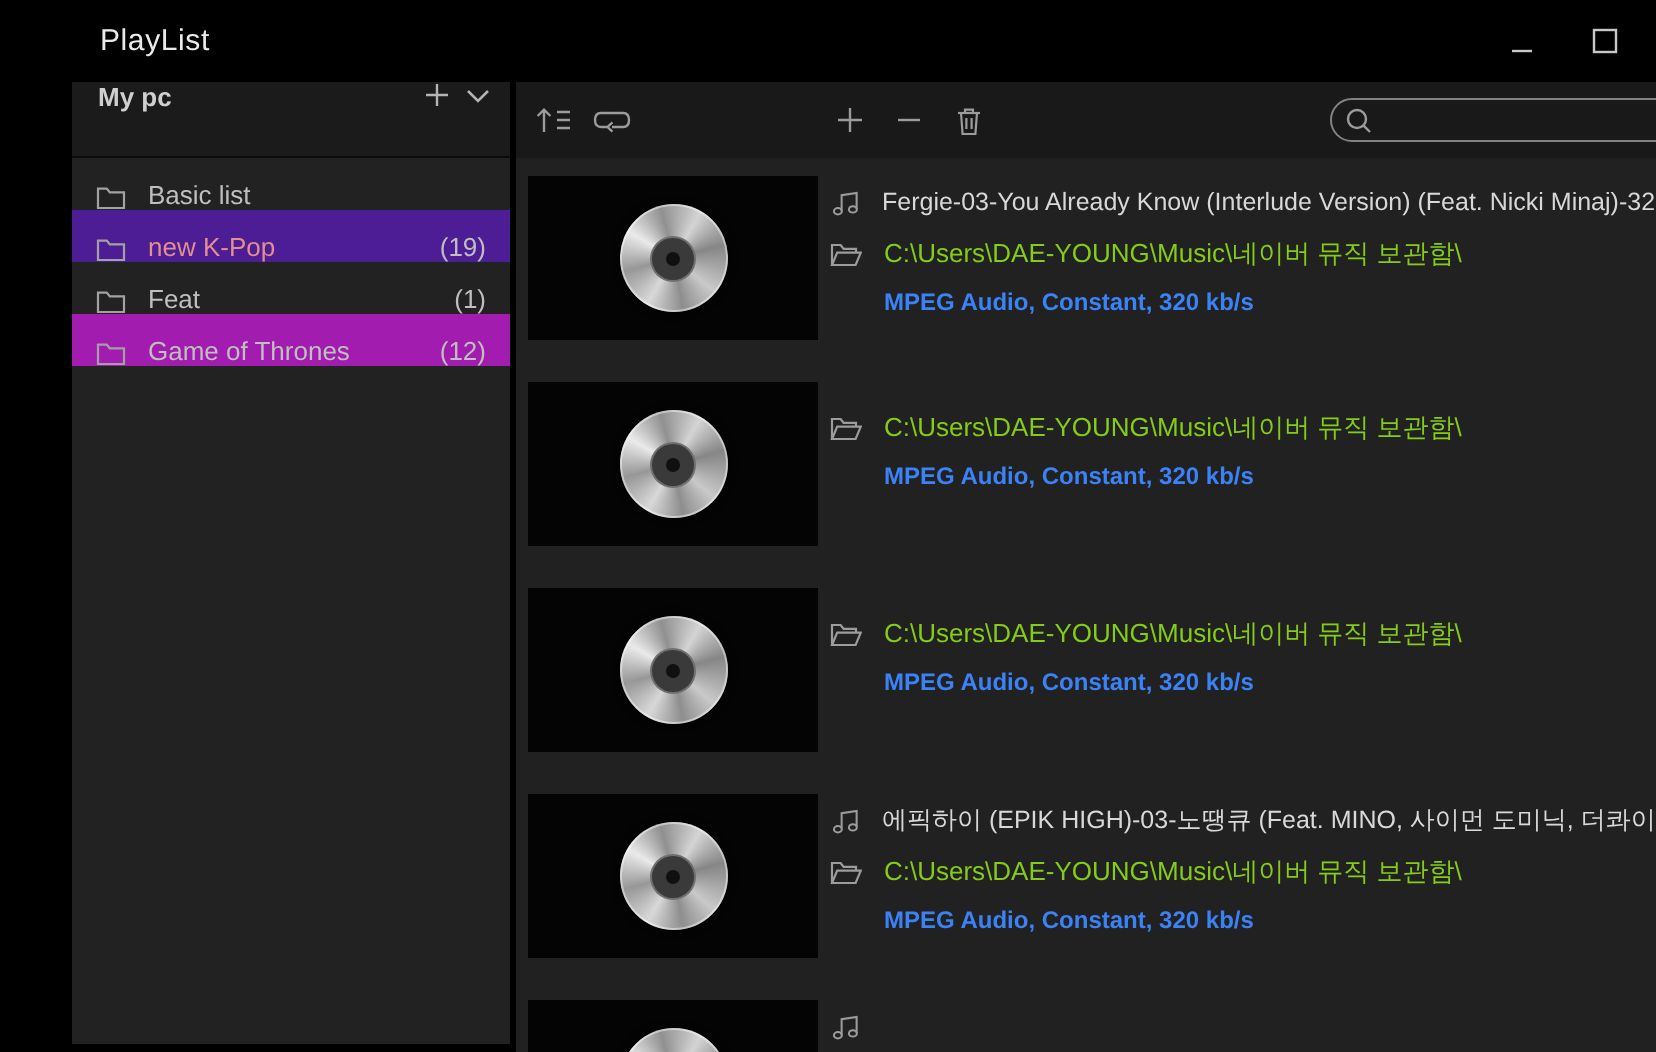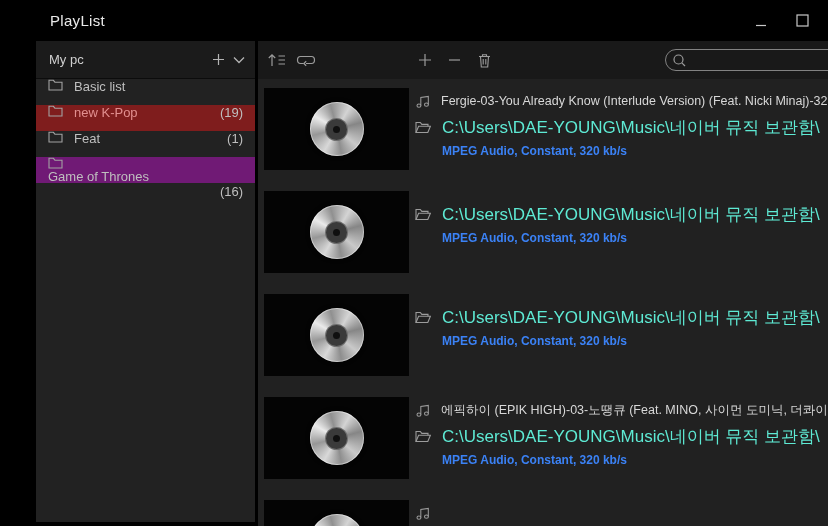--- a/index.html
+++ b/index.html
@@ -11,31 +11,31 @@
   .titlebar { position:absolute; left:0; top:0; width:828px; height:41px;
     background:#000; display:flex; align-items:center; }
   .app-title { color:#eaeaea; font-size:15px; padding-left:14px; letter-spacing:.3px; }
   .win-controls { margin-left:auto; display:flex; align-items:center; gap:27px; padding-right:14px; }
   .win-btn { width:14px; height:14px; display:flex; align-items:center; justify-content:center; cursor:default; }
 
   
   .sidebar { position:absolute; left:0; top:41px; width:219px; height:481px;
     background:#222222; }
   .sidebar-header { height:38px; background:#1b1b1b; border-bottom:1px solid #0c0c0c;
-    display:flex; align-items:center; padding:0 10px 0 13px; }
+    display:flex; align-items:flex-start; padding:0 10px 0 13px;font-weight:bold; }
   .sidebar-header .hdr-label { color:#cfcfcf; font-size:13px; }
   .hdr-icons { margin-left:auto; display:flex; align-items:center; gap:8px; }
   .icon-btn { display:flex; align-items:center; justify-content:center; }
 
-  .side-item { height:26px; display:flex; align-items:flex-start; padding:0 12px;
+  .side-item { height:26px; display:flex; align-items:flex-end; padding:0 12px;
     color:#bfbfbf; font-size:13px; }
   .side-item .f-icon { display:flex; align-items:center; margin-right:11px; }
   .side-item .s-count { margin-left:auto; color:#bfbfbf; }
-  .side-item.highlighted { background:#701a75;flex-direction:column; }
-  .side-item.selected { background:#7f1d1d; }
+  .side-item.highlighted { background:#a21caf; }
+  .side-item.selected { background:#4c1d95; }
   .side-item.selected .s-label { color:#e18f8f; }
 
   
   .main { position:absolute; left:222px; top:41px; width:606px; height:485px; background:#212121; }
   .toolbar { position:relative; height:38px; background:#191919; }
   .tb-icon { position:absolute; top:0; height:38px; display:flex; align-items:center; }
   .tb-sort   { left:9px;  }
   .tb-loop   { left:38px; }
   .tb-add    { left:160px; }
   .tb-remove { left:190px; }
@@ -60,21 +60,21 @@
     display:flex; align-items:center; justify-content:center; }
   .disc-hub { width:21px; height:21px; border-radius:50%; background:#3a3a3a;
     box-shadow: 0 0 0 1px #6f6f6f; display:flex; align-items:center; justify-content:center; }
   .disc-hole { width:7px; height:7px; border-radius:50%; background:#101010; }
 
   .meta { margin-left:6px; padding-top:5px; overflow:hidden; white-space:nowrap; flex:1; }
   .m-line { display:flex; align-items:center; height:16px; }
   .m-line .m-icon { flex:none; display:flex; align-items:center; margin-right:11px; }
   .t-name { color:#d8d8d8; font-size:12.5px; }
   .line-path { margin-top:10px; }
-  .t-path { color:#5eead4; font-size:17px; }
+  .t-path { color:#84cc16; font-size:13px; }
   .t-format { margin-top:9px; margin-left:27px; color:#3b82f6; font-size:12px;font-weight:bold; }
 
   .scrollbar { position:absolute; right:3px; top:0; width:5px; height:100%; background:#262626; }
   .scroll-thumb { position:absolute; top:0; left:0; width:5px; height:18px; background:#5f5f5f; }
 
   svg { display:block; }
 </style>
 </head>
 <body>
 
@@ -159,21 +159,21 @@
     <span class="s-count">(1)</span>
   </div>
 
   <div class="side-item highlighted">
     <span class="f-icon">
       <svg width="15" height="12" viewBox="0 0 15 12" fill="none" stroke="#a2a2a2" stroke-width="1.1">
         <path d="M1 11 V1.3 H5.4 L6.9 3.2 H14 V11 Z"></path>
       </svg>
     </span>
     <span class="s-label">Game of Thrones</span>
-    <span class="s-count">(16)</span>
+    <span class="s-count">(12)</span>
   </div>
 </div>
   </div>
 
   <div class="main">
     <div class="toolbar">
       <span class="tb-icon tb-sort icon-btn">
         <span>
           <svg width="19" height="14" viewBox="0 0 19 14" fill="none" stroke="#9c9c9c" stroke-width="1.2">
             <path d="M5 13 V2.2 M1.8 5 L5 1.8 L8.2 5"></path>

